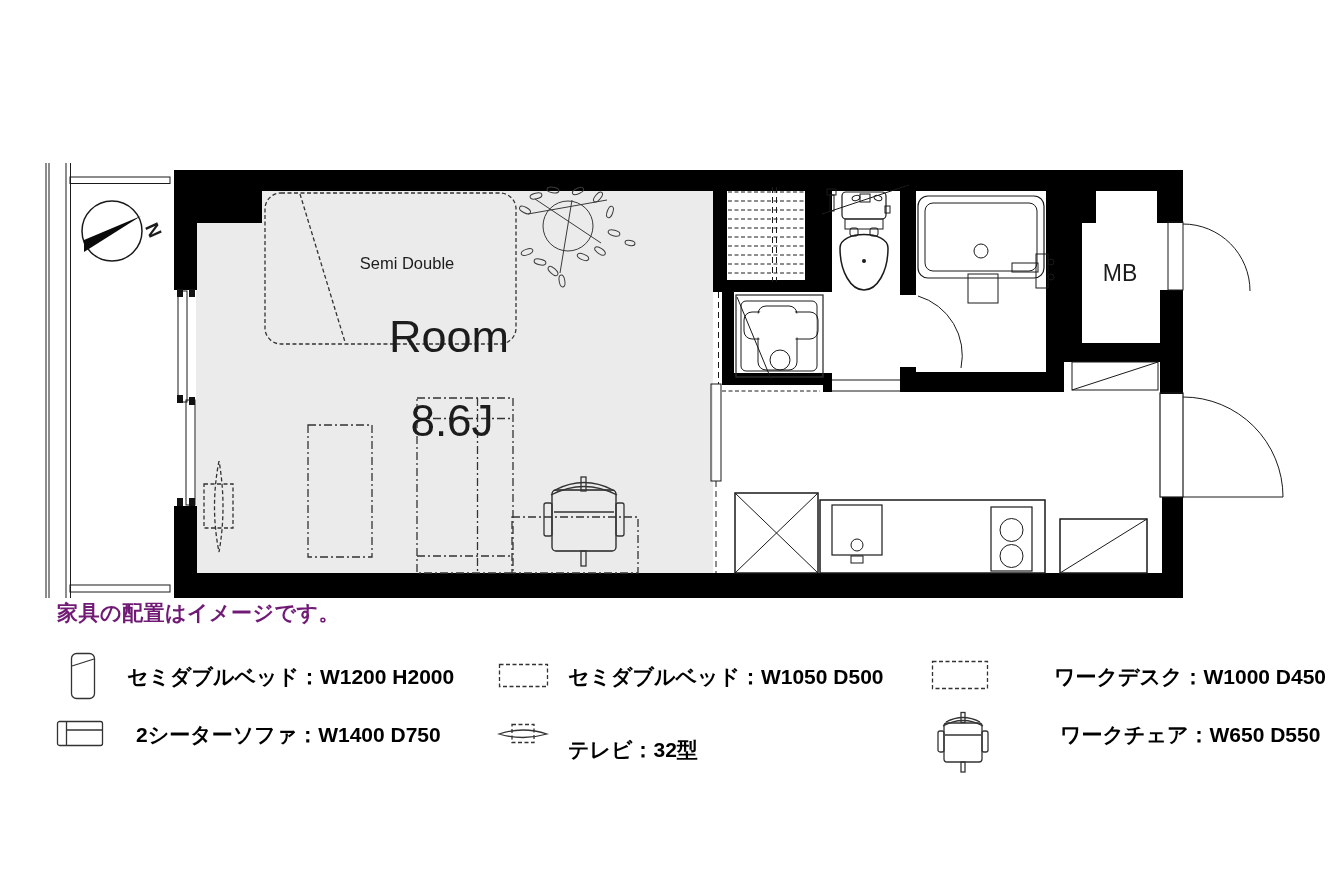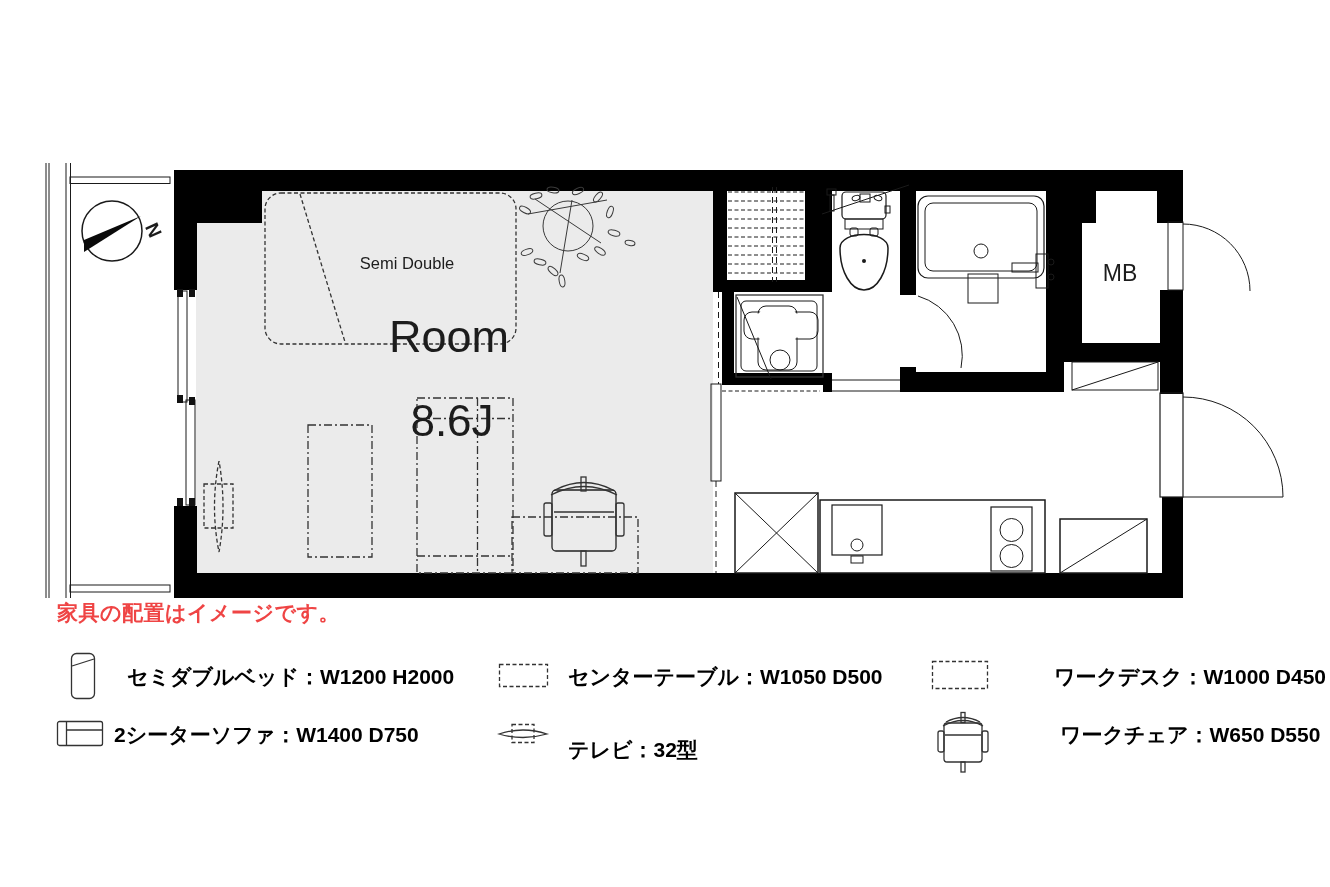--- a/index.html
+++ b/index.html
@@ -10,21 +10,21 @@
   .fw{fill:#fff;}
   .ffloor{fill:var(--floor,#ebebeb);}
   .ln{stroke:var(--line,#1a1a1a);stroke-width:1.2;fill:none;}
   .ln2{stroke:var(--line,#1a1a1a);stroke-width:1.5;fill:none;}
   .thin{stroke:var(--line,#1a1a1a);stroke-width:1;fill:none;}
   .fln{stroke:var(--furniture_line,#333);stroke-width:1.3;fill:none;}
   .dash{stroke-dasharray:4 2.5;}
   .dd{stroke-dasharray:8 3 2 3;}
   .sd{stroke-dasharray:6 4;}
   .plan-text{fill:#1c1c1c;}
-  .note{position:absolute;left:57px;top:599px;font-size:21px;font-weight:bold;color:#ef4444;
+  .note{position:absolute;left:57px;top:599px;font-size:21px;font-weight:bold;color:#701a75;
         letter-spacing:0.5px;}
   .legend-label{position:absolute;font-size:21px;font-weight:bold;color:#000;white-space:nowrap;}
   .legend-icon{position:absolute;}
 </style>
 </head>
 <body>
 
 <div class="canvas">
 
 <svg class="plan-svg" width="1330" height="600" viewBox="0 0 1330 600">
@@ -255,28 +255,28 @@
     </svg>
     <span class="legend-label" style="left:127px;top:663px">セミダブルベッド：W1200 H2000</span>
   </div>
 
   <div>
     <svg class="legend-icon" style="left:56px;top:720px" width="49" height="28">
       <rect class="fln" x="1.5" y="1.5" width="45" height="24" rx="2"></rect>
       <line class="fln" x1="10.5" y1="2" x2="10.5" y2="25"></line>
       <line class="fln" x1="10.5" y1="10" x2="46" y2="10"></line>
     </svg>
-    <span class="legend-label" style="left:114px;top:721px">2シーターソファ：W1400 D750</span>
+    <span class="legend-label" style="left:136px;top:721px">2シーターソファ：W1400 D750</span>
   </div>
 
   <div>
     <svg class="legend-icon" style="left:498px;top:663px" width="52" height="26">
       <rect class="fln dash" x="1.5" y="1.5" width="48" height="22"></rect>
     </svg>
-    <span class="legend-label" style="left:568px;top:663px">センターテーブル：W1050 D500</span>
+    <span class="legend-label" style="left:568px;top:663px">セミダブルベッド：W1050 D500</span>
   </div>
 
   <div>
     <svg class="legend-icon" style="left:497px;top:722px" width="53" height="24">
       <path class="fln" d="M 2 12 Q 26 4 50 12 Q 26 19 2 12 Z"></path>
       <rect class="fln dash" x="15" y="2.5" width="22" height="18"></rect>
     </svg>
     <span class="legend-label" style="left:568px;top:736px">テレビ：32型</span>
   </div>
 

